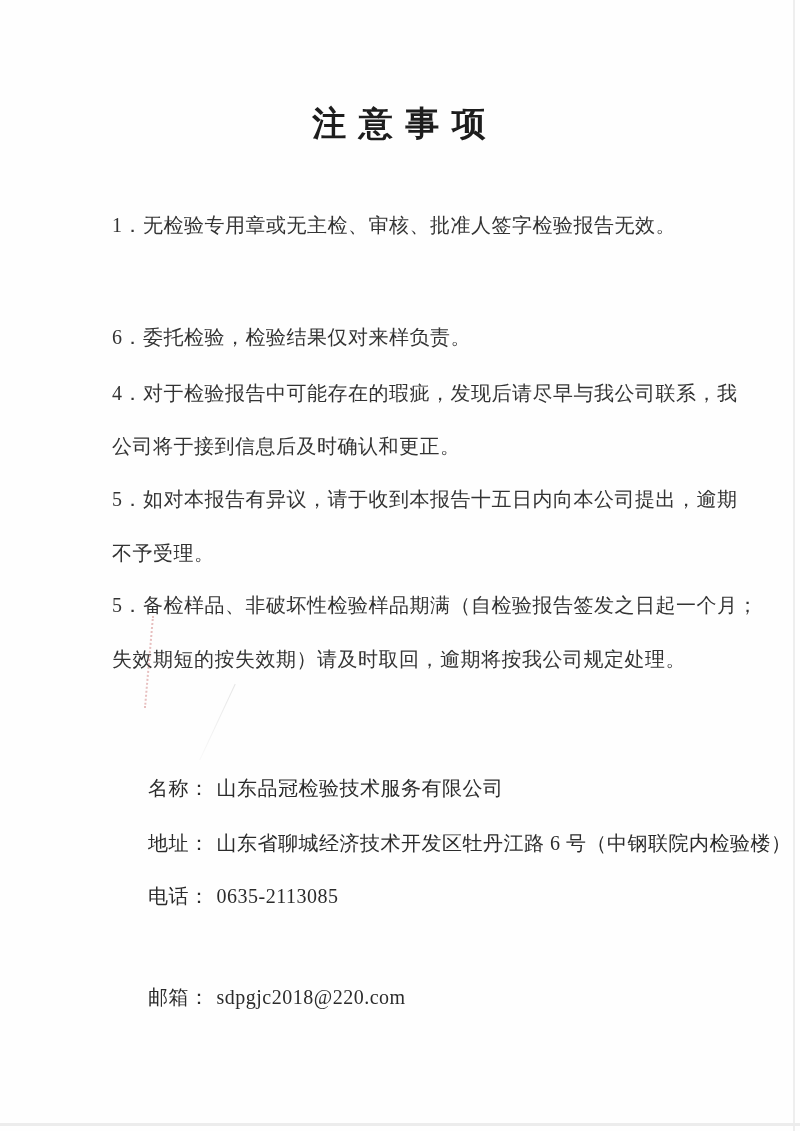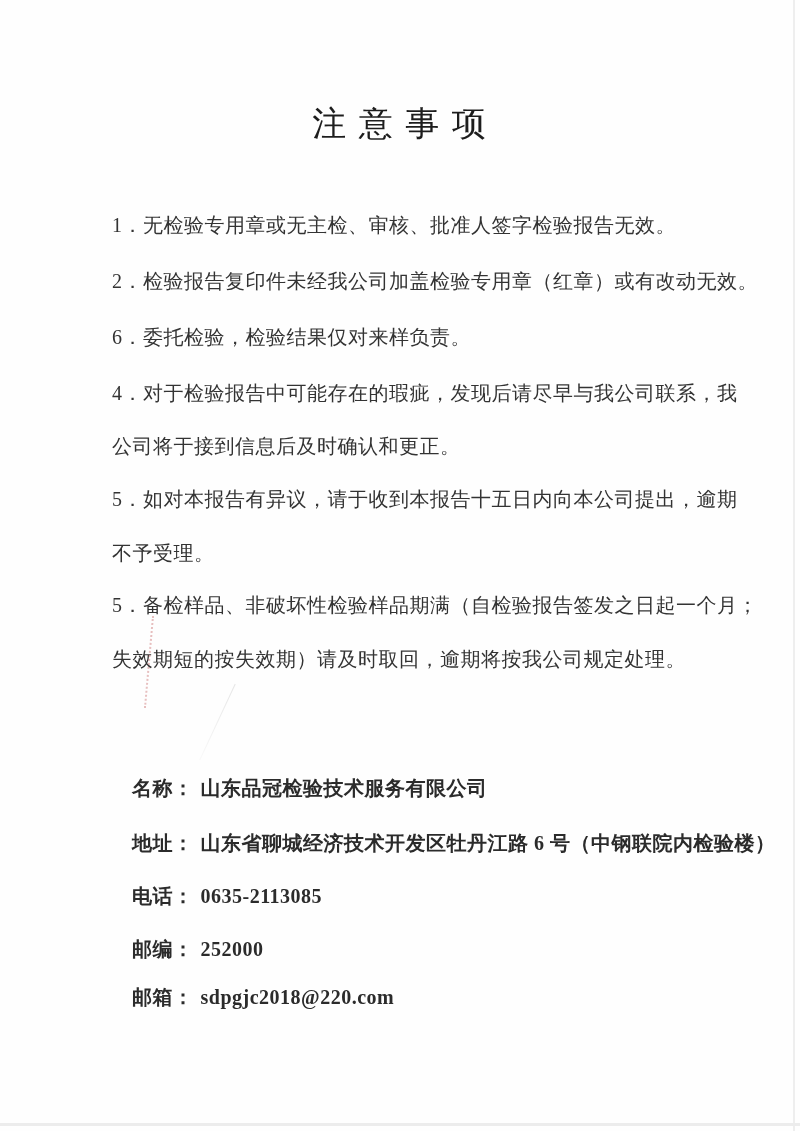--- a/index.html
+++ b/index.html
@@ -17,43 +17,42 @@
     font-family: "Liberation Serif", "DejaVu Serif", serif;
     color: #2e2e2e;
   }
   .title {
     position: absolute;
     top: 101px;
     left: 0;
     width: 100%;
     text-align: center;
     font-size: 34px;
-    font-weight: 400;
+    font-weight: 700;
     letter-spacing: 2px;
     color: #1d1d1d;
     white-space: pre;
   }
   .note-line {
     position: absolute;
     left: 112px;
     font-size: 20px;
     line-height: 1.2;
     letter-spacing: 0.5px;
     white-space: pre;
     color: #333333;
   }
   .contact-line {
     position: absolute;
-    left: 110px;
+    left: 126px;
     font-size: 20px;
     line-height: 1.2;
     letter-spacing: 0.5px;
     white-space: pre;
     color: #2b2b2b;
-    font-weight: bold;
   }
   .contact-line .label { margin-right: 7px; }
   
   .red-streak {
     position: absolute;
     left: 148px;
     top: 616px;
     width: 3px;
     height: 92px;
     border-left: 2px dotted rgba(201, 106, 106, 0.42);
@@ -88,41 +87,37 @@
   }
 </style>
 </head>
 <body>
 
 <div class="page">
 
   <div class="title">注 意 事 项</div>
 
   <div class="note-line" style="top:213px">1．无检验专用章或无主检、审核、批准人签字检验报告无效。</div>
-  <div class="note-line" style="top:269px">2．检验报告复印件未经我公司加盖检验专用章（红章）或有改动无效。</div>
   <div class="note-line" style="top:325px">6．委托检验，检验结果仅对来样负责。</div>
   <div class="note-line" style="top:381px">4．对于检验报告中可能存在的瑕疵，发现后请尽早与我公司联系，我</div>
   <div class="note-line" style="top:434px">公司将于接到信息后及时确认和更正。</div>
   <div class="note-line" style="top:487px">5．如对本报告有异议，请于收到本报告十五日内向本公司提出，逾期</div>
   <div class="note-line" style="top:541px">不予受理。</div>
   <div class="note-line" style="top:593px">5．备检样品、非破坏性检验样品期满（自检验报告签发之日起一个月；</div>
   <div class="note-line" style="top:647px">失效期短的按失效期）请及时取回，逾期将按我公司规定处理。</div>
 
   <div class="contact-line" style="top:752px">
     <span class="label">名称：</span><span class="value">山东品冠检验技术服务有限公司</span>
   </div>
   <div class="contact-line" style="top:807px">
     <span class="label">地址：</span><span class="value">山东省聊城经济技术开发区牡丹江路 6 号（中钢联院内检验楼）</span>
   </div>
   <div class="contact-line" style="top:860px">
     <span class="label">电话：</span><span class="value">0635-2113085</span>
   </div>
-  <div class="contact-line" style="top:913px">
-    <span class="label">邮编：</span><span class="value">252000</span>
-  </div>
   <div class="contact-line" style="top:961px">
     <span class="label">邮箱：</span><span class="value">sdpgjc2018@220.com</span>
   </div>
 
   <div class="red-streak"></div>
   <div class="grey-scratch"></div>
   <div class="scan-edge-right"></div>
   <div class="scan-edge-bottom"></div>
 
 </div>

